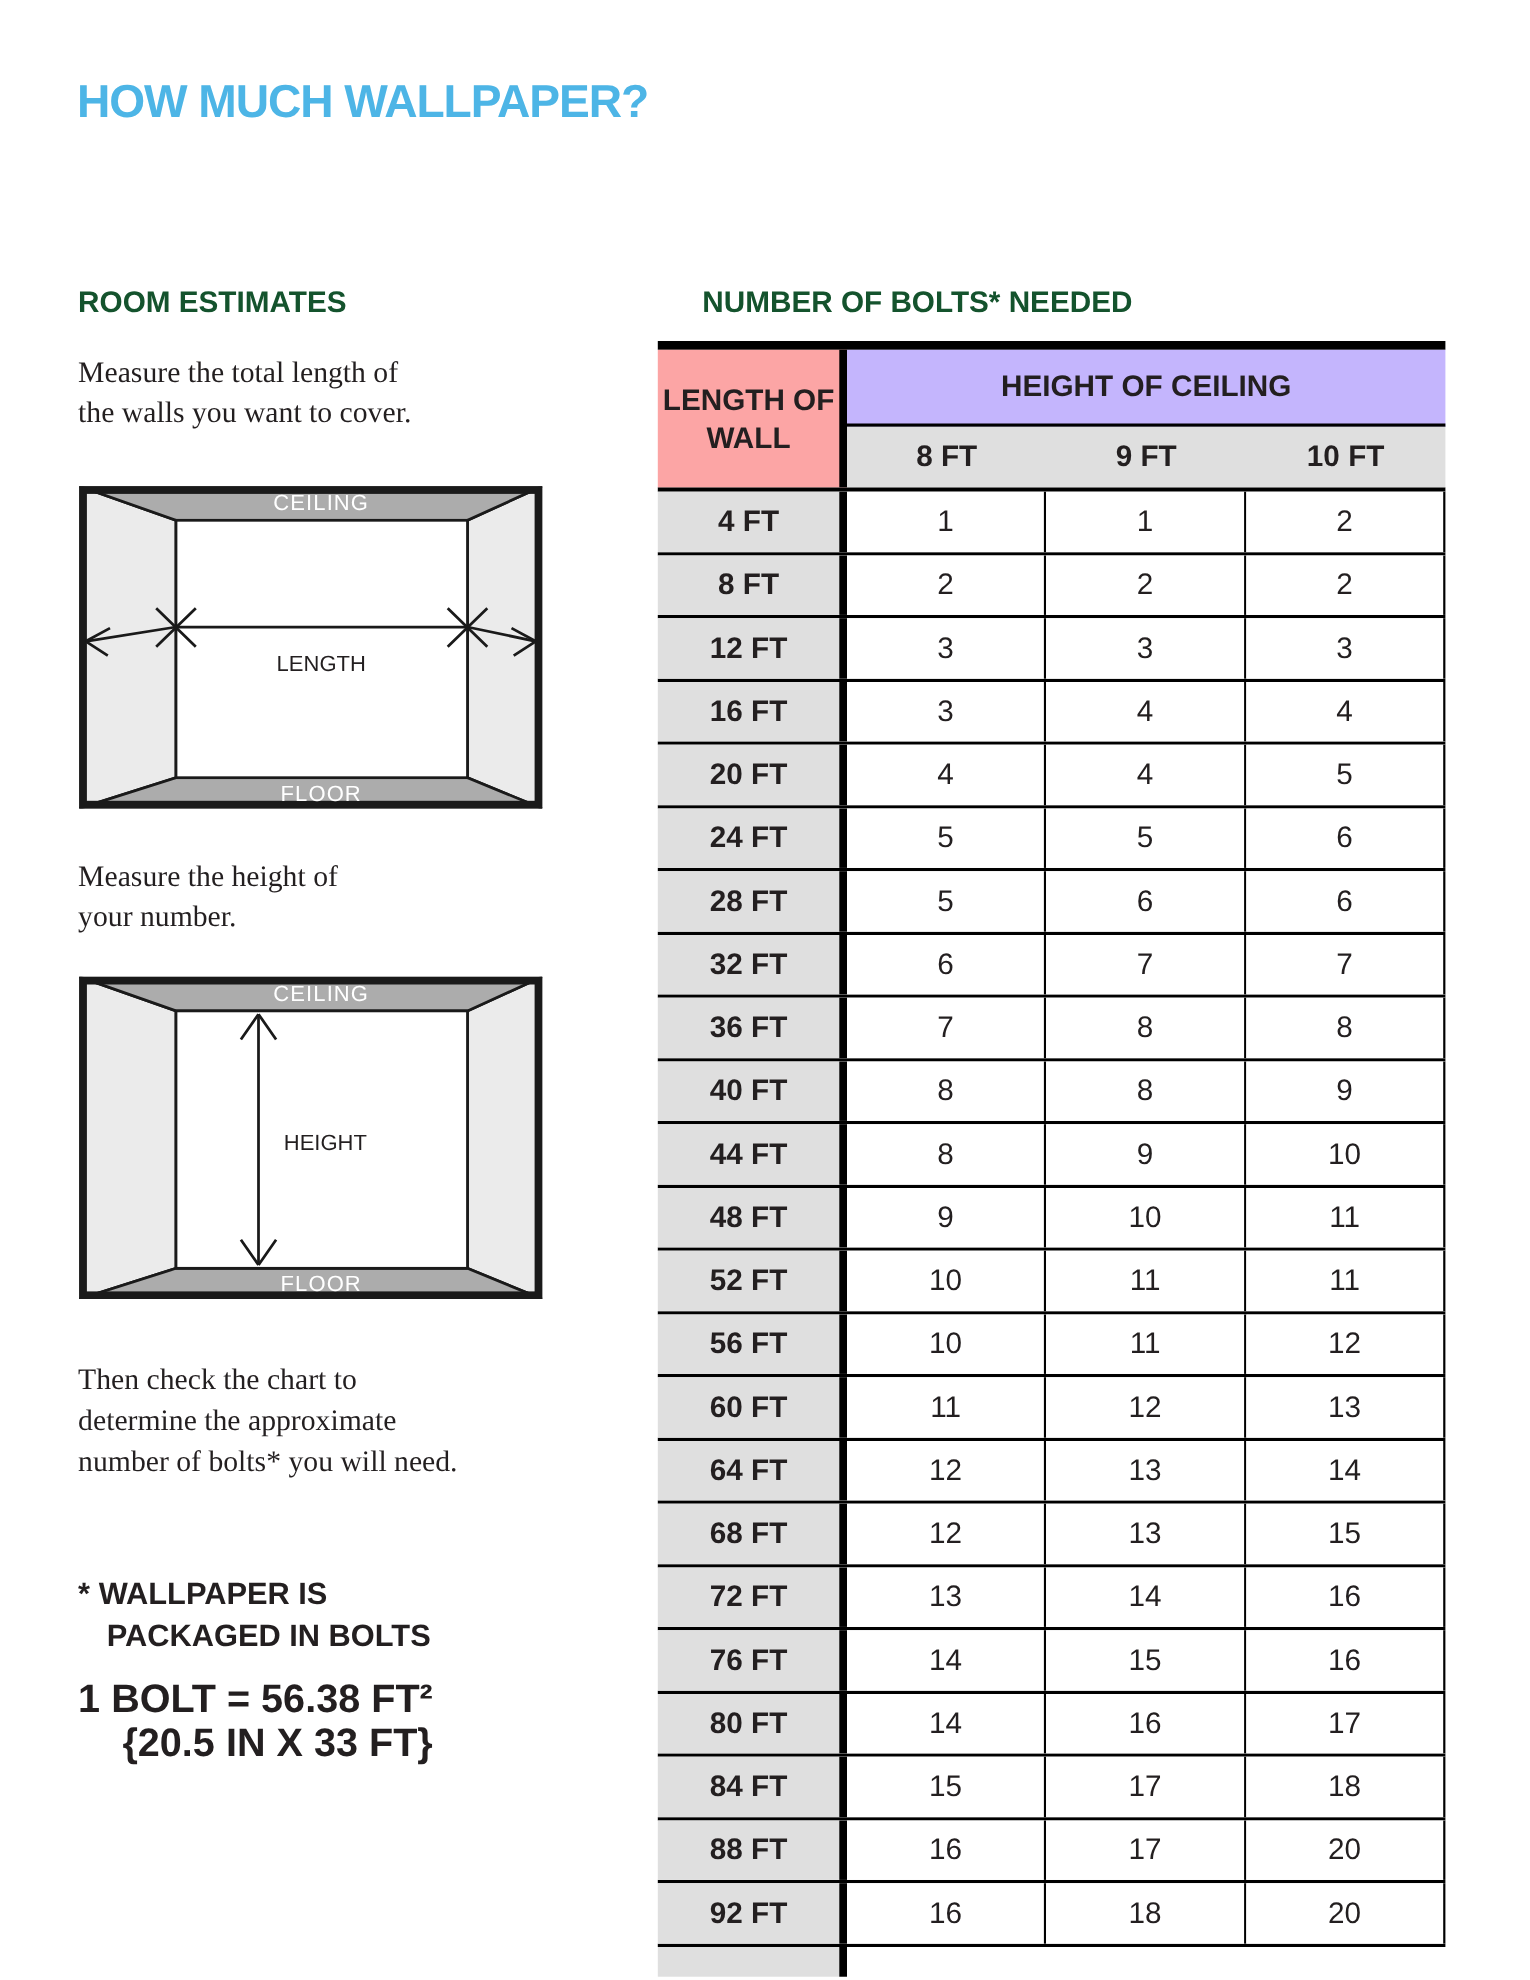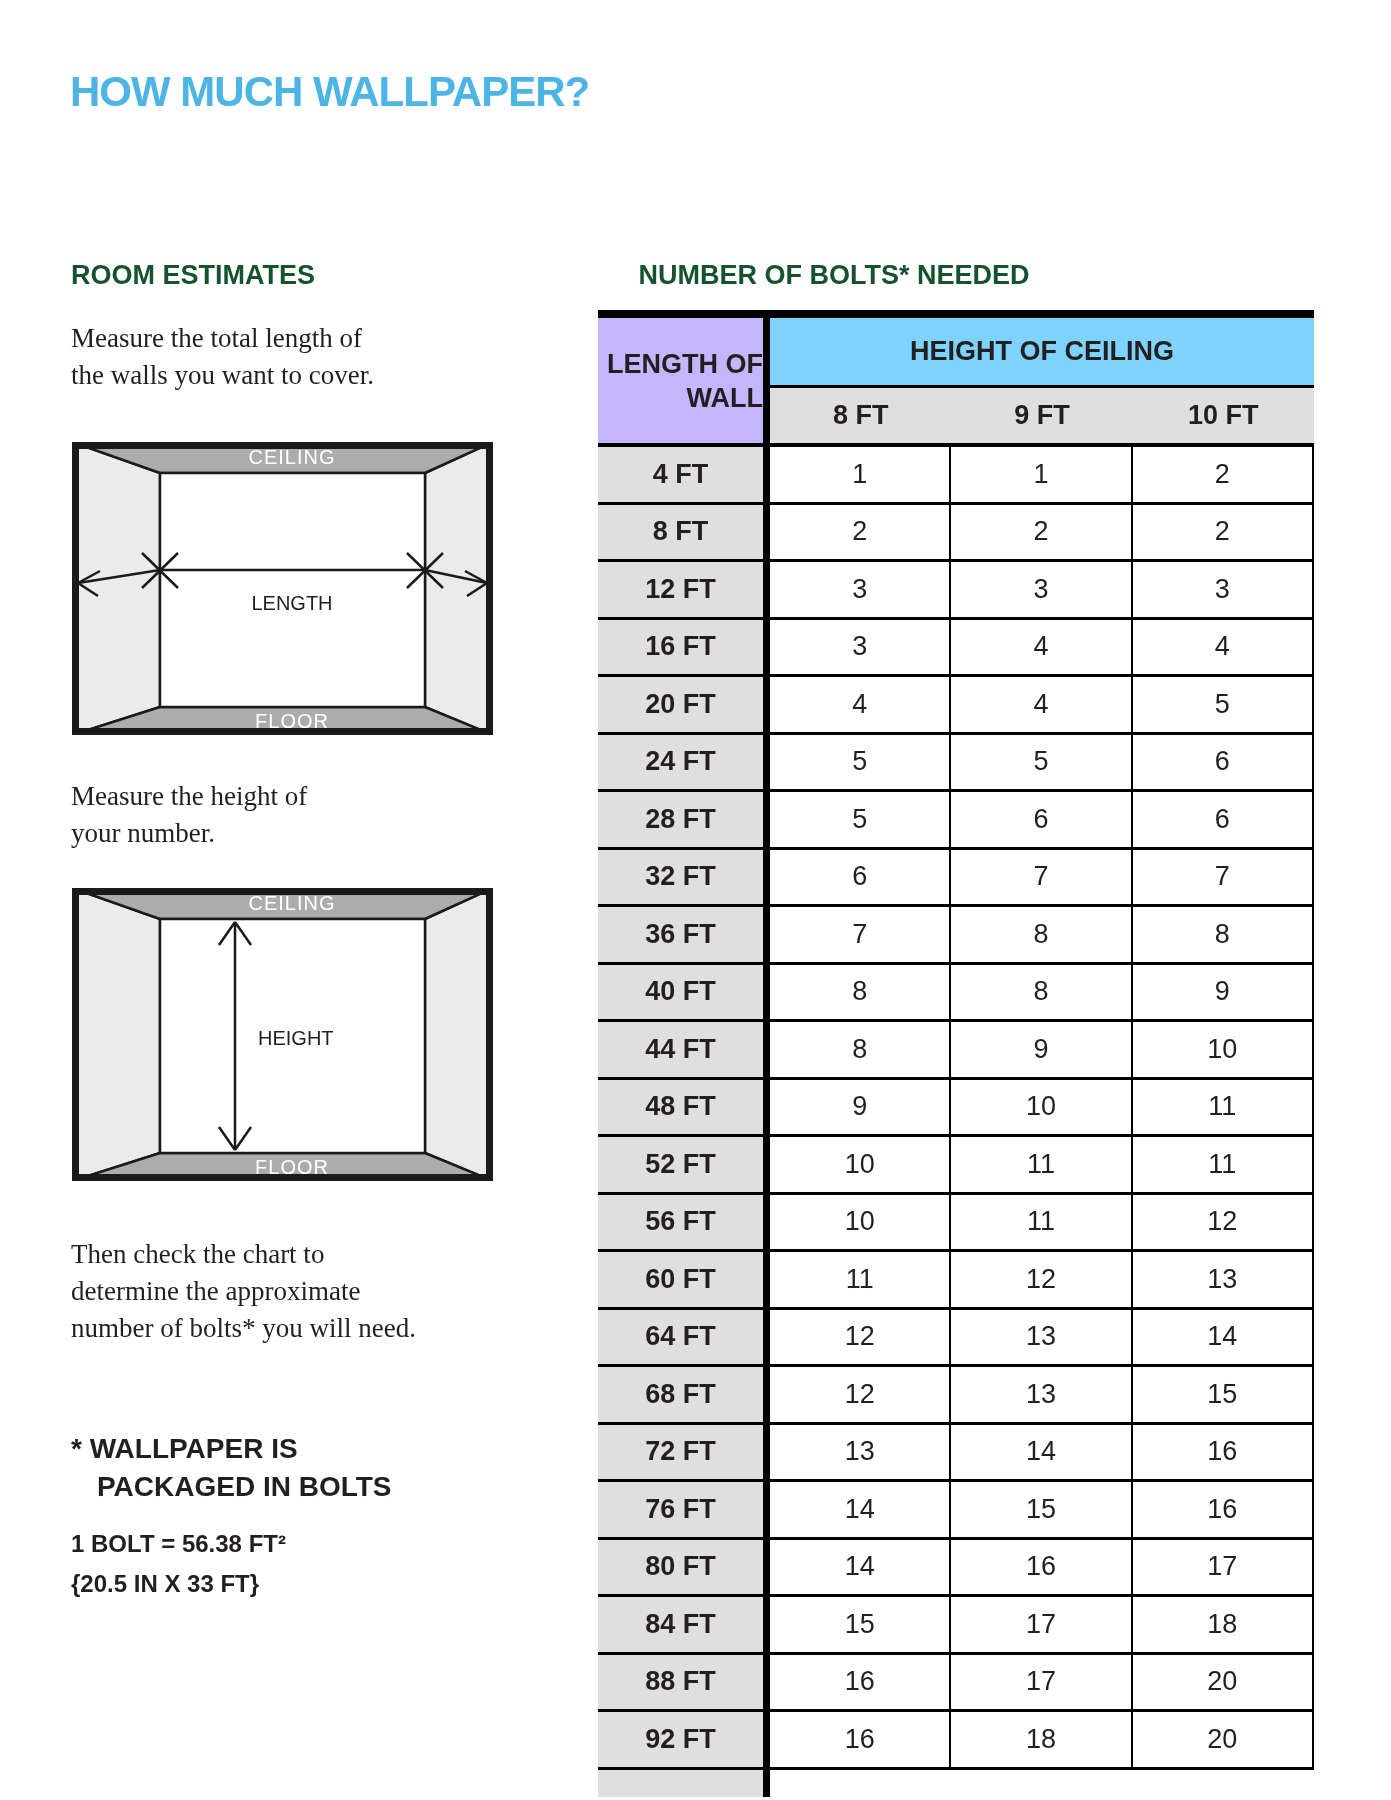--- a/index.html
+++ b/index.html
@@ -30,51 +30,51 @@
 
   
   .para { font-size: 27px; line-height: 37px; font-weight: 400; font-family: Liberation Serif, serif; }
   #para1 { left: 71px; top: 320px; }
   #para2 { left: 71px; top: 778px; }
   #para3 { left: 71px; top: 1236px; }
 
   .footnote { font-size: 28px; line-height: 38px; font-weight: 700; }
   #footnote { left: 71px; top: 1430px; }
   #footnote .indent { padding-left: 26px; }
-  #bolt-info { left: 71px; top: 1524px; font-size: 24px; line-height: 40px; font-weight: 700; }
+  #bolt-info { left: 71px; top: 1524px; font-size: 36px; line-height: 40px; font-weight: 700; text-align: right; }
 
   
   .diagram { width: 501px; height: 293px; }
   #diagram1 { left: 72px; top: 442px; }
   #diagram2 { left: 72px; top: 888px; }
   .diagram svg { display: block; }
   .diagram text {
     font-family: "Liberation Sans", sans-serif;
     font-size: 20px;
   }
   .band-label { fill: #ffffff; letter-spacing: 1px; }
   .measure-label { fill: #231F20; }
 
   
   #bolt-table { left: 598px; top: 310px; width: 716px; }
   .topbar { height: 8px; background: #000; }
   .hdr { display: flex; border-bottom: 4px solid #000; }
   .hdr-left {
     width: 172px; box-sizing: border-box;
     border-right: 7px solid #000;
-    background: #c4b5fd;
+    background: #fca5a5;
     display: flex; align-items: center; justify-content: center;
-    text-align: right;
+    text-align: center;
     font-size: 27px; font-weight: 700; line-height: 34px;
   }
   .hdr-right { flex: 1; min-width: 0; }
   .hdr-ceiling {
     height: 70px; box-sizing: border-box;
     border-bottom: 3px solid #000;
-    background: #7dd3fc;
+    background: #c4b5fd;
     display: flex; align-items: center; justify-content: center;
     font-size: 27px; font-weight: 700;
   }
   .hdr-fts { height: 55px; display: flex; background: #DFDFDF; }
   .hdr-ft {
     flex: 1; display: flex; align-items: center; justify-content: center;
     font-size: 27px; font-weight: 700;
   }
   .trow { display: flex; height: 57.5px; box-sizing: border-box; border-bottom: 3px solid #000; }
   .tlabel {

